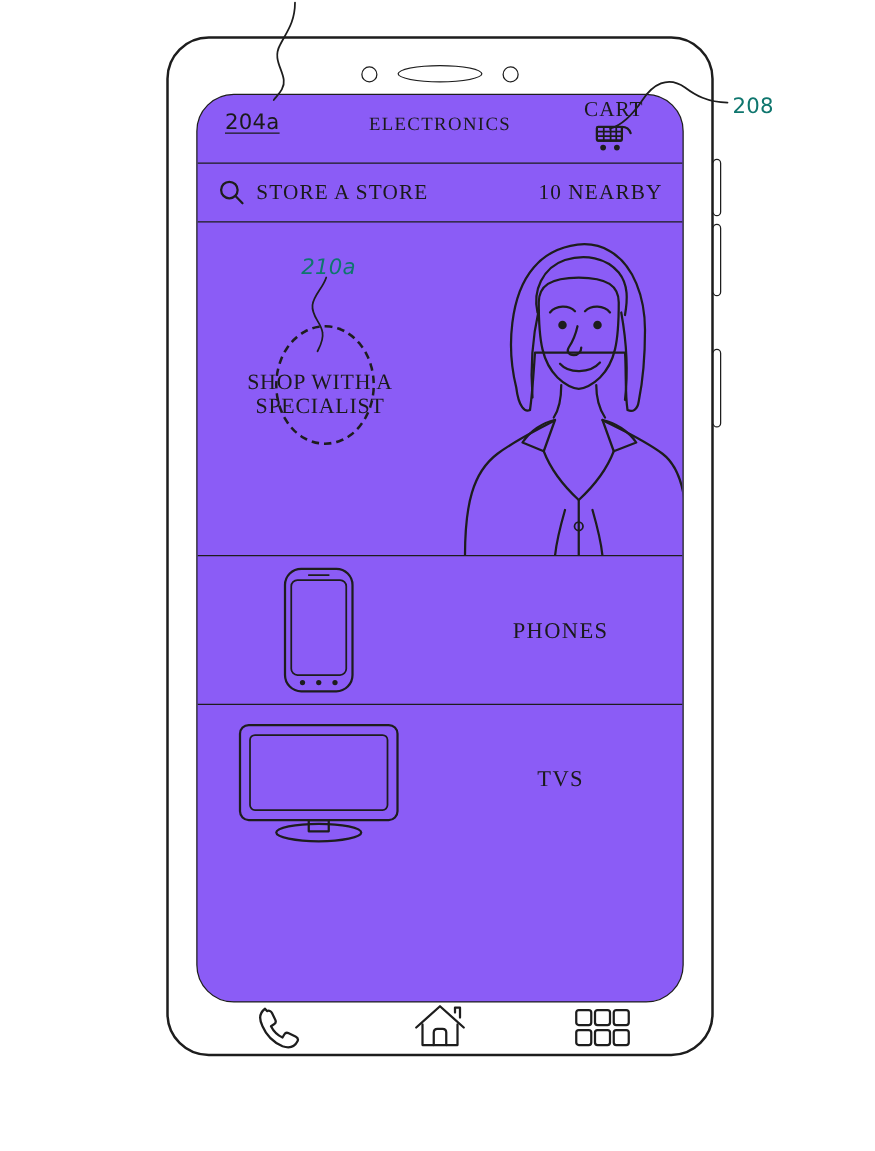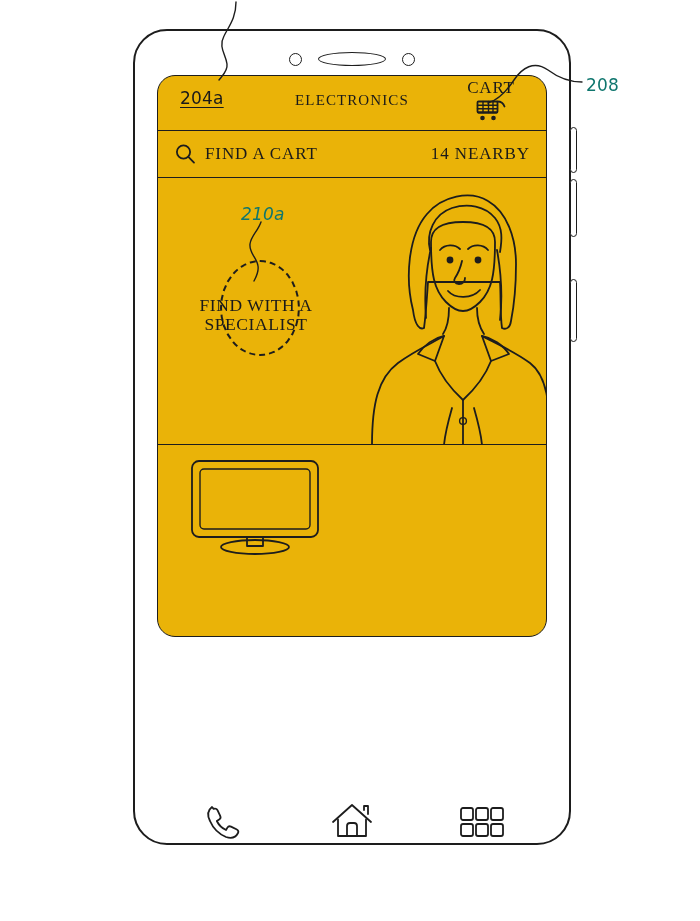--- a/index.html
+++ b/index.html
@@ -74,24 +74,24 @@
   .side-btn.b1 { top: 96px;  height: 46px; }
   .side-btn.b2 { top: 148px; height: 58px; }
   .side-btn.b3 { top: 248px; height: 63px; }
 
   
   .screen {
     position: absolute;
     left: 22px;
     top: 44px;
     width: 390px;
-    height: 562px;
+    height: 727px;
     border: 1.8px solid #1d1d1d;
-    border-radius: 18px;
-    background: #eab308;
+    border-radius: 30px;
+    background: #8b5cf6;
     box-sizing: border-box;
     overflow: hidden;
     display: flex;
     flex-direction: column;
   }
 
   
   .app-bar {
     position: relative;
     height: 54px;
@@ -316,29 +316,29 @@
             <circle class="ln-fill" cx="19.5" cy="21" r="2.3"></circle>
           </svg>
         </div>
       </div>
 
       <div class="store-row">
         <svg class="search-icon" width="22" height="22" viewBox="0 0 22 22">
           <circle class="ln" cx="9.5" cy="9" r="6.6"></circle>
           <path class="ln" d="M14.4,13.8 L20,19.6"></path>
         </svg>
-        <span class="store-text">FIND A CART</span>
-        <span class="nearby-text">14 NEARBY</span>
+        <span class="store-text">STORE A STORE</span>
+        <span class="nearby-text">10 NEARBY</span>
       </div>
 
       <div class="row row-hero">
 
         <div class="annot-ellipse"></div>
 
-        <div class="hero-specialist">FIND WITH A SPECIALIST</div>
+        <div class="hero-specialist">SHOP WITH A SPECIALIST</div>
 
         <svg class="hero-person" width="186" height="267" viewBox="0 0 186 267">
 
           <path class="ln" d="M49,132 C41,100 44,58 63,36 C78,18 106,12 124,23 C143,34 152,60 152,86
                                C152,110 150,128 147,143 C146,150 142,152 138,150
                                C136,137 137,118 136,104
                                L64,104 C63,118 62,136 60,150 C56,152 51,148 49,132 Z"></path>
 
           <path class="ln" d="M67,64 C67,51 76,44 99,44 C122,44 131,51 131,64
                                C131,96 128,112 116,124 C110,130 103,133 99,133
@@ -372,30 +372,44 @@
           <path class="ln" d="M99,222 L99,267"></path>
 
           <path class="ln" d="M88,230 C84,244 81,256 80,267"></path>
           <path class="ln" d="M110,230 C114,244 117,256 118,267"></path>
 
           <circle class="ln-thin" cx="99" cy="243" r="3.4"></circle>
         </svg>
       </div>
 
 
+      <div class="row row-media">
+        <div class="media-art">
+          <svg width="64" height="104" viewBox="0 0 64 104">
+            <rect class="ln" x="5" y="3" width="54" height="98" rx="13"></rect>
+            <rect class="ln-thin" x="10" y="12" width="44" height="76" rx="5"></rect>
+            <path class="ln-thin" d="M24,8 H40"></path>
+            <circle class="ln-fill" cx="19" cy="94" r="2.1"></circle>
+            <circle class="ln-fill" cx="32" cy="94" r="2.1"></circle>
+            <circle class="ln-fill" cx="45" cy="94" r="2.1"></circle>
+          </svg>
+        </div>
+        <div class="media-label">PHONES</div>
+      </div>
 
       <div class="row row-media">
         <div class="media-art">
           <svg width="134" height="100" viewBox="0 0 134 100">
             <rect class="ln" x="4" y="6" width="126" height="76" rx="7"></rect>
             <rect class="ln-thin" x="12" y="14" width="110" height="60" rx="4"></rect>
             <rect class="ln" x="59" y="82" width="16" height="9"></rect>
             <ellipse class="ln" cx="67" cy="92" rx="34" ry="7"></ellipse>
           </svg>
         </div>
+        <div class="media-label">TVS</div>
       </div>
 
     </div>
 
     <div class="nav-bar">
 
       <div class="nav-btn">
         <svg width="36" height="38" viewBox="0 0 36 38">
           <path class="ln" d="M8,4 C4,7 3,12 6,18 C9,25 15,31 22,34 C28,36 32,34 34,30
                                C34.8,28.4 34,27 32.4,26.2 L27,23.6 C25.6,22.9 24.2,23.3 23.4,24.6

